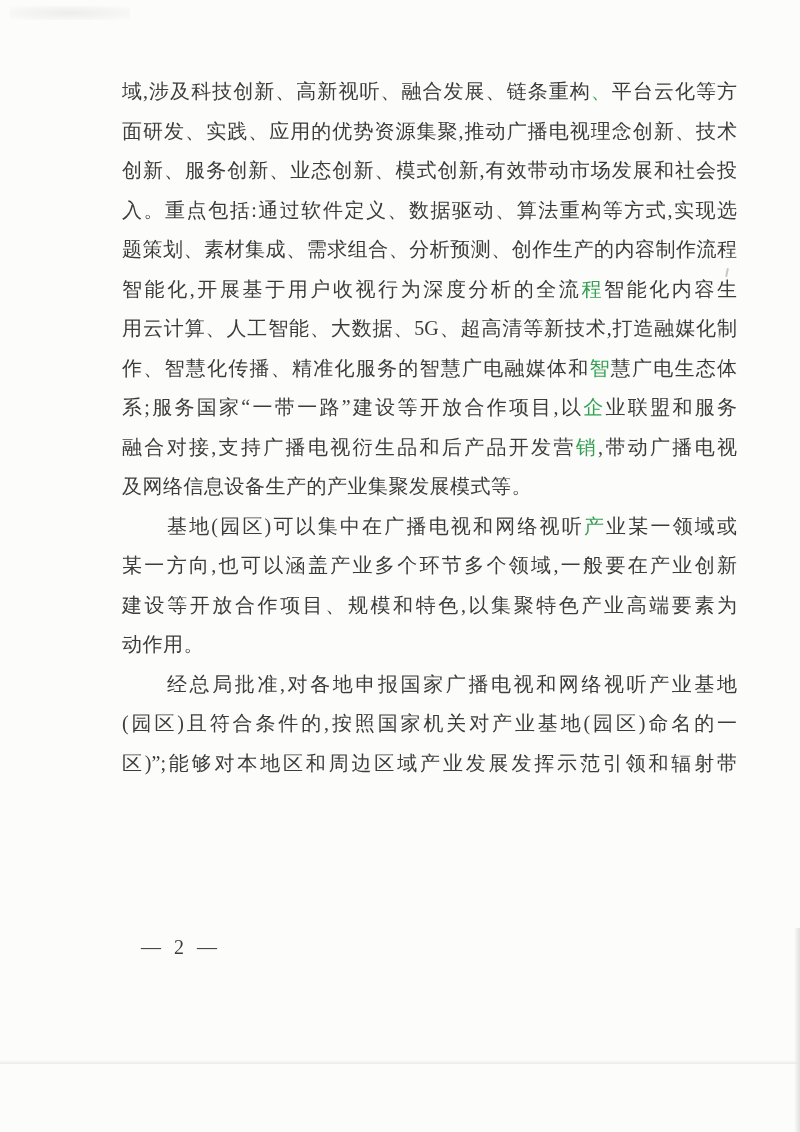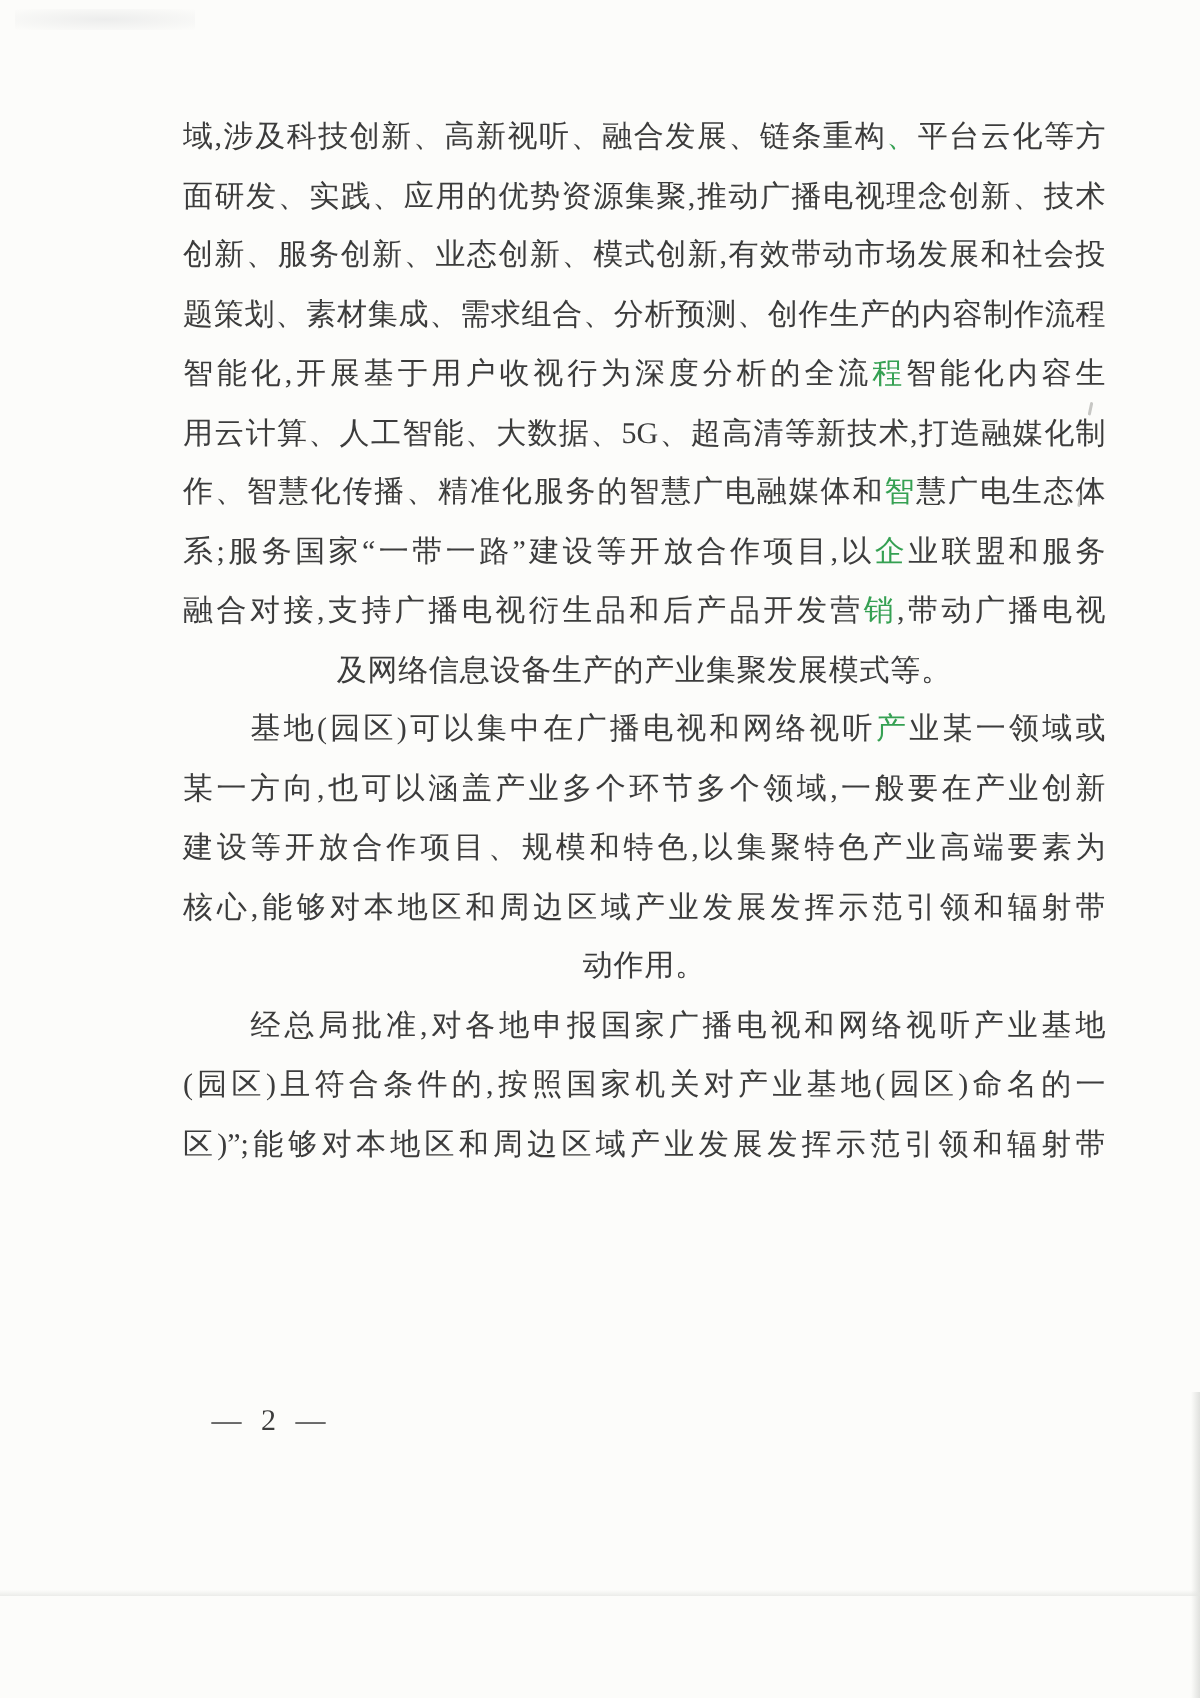--- a/index.html
+++ b/index.html
@@ -27,21 +27,21 @@
   }
   .paragraph {
     margin: 0;
     padding: 0;
   }
   .line {
     line-height: 39.5px;
     font-size: 20px;
     letter-spacing: 0.5px;
     white-space: nowrap;
-    text-align: center;
+    text-align: left;
   }
   .line.justify {
     white-space: normal;
     text-align: justify;
     text-align-last: justify;
     text-justify: inter-character;
     letter-spacing: 0;
   }
   .line.indent {
     padding-left: 45px;
@@ -95,33 +95,33 @@
 </head>
 <body style="background: rgb(252, 252, 250); color: rgb(60, 60, 60);">
 
 <div class="page">
   <div class="smudge-top-left"></div>
   <div class="text-body">
       <div class="paragraph">
         <div class="line justify"><span>域,涉及科技创新、高新视听、融合发展、链条重构</span><span style="color: rgb(53, 160, 82);">、</span><span>平台云化等方</span></div>
         <div class="line justify"><span>面研发、实践、应用的优势资源集聚,推动广播电视理念创新、技术</span></div>
         <div class="line justify"><span>创新、服务创新、业态创新、模式创新,有效带动市场发展和社会投</span></div>
+        <div class="line justify"><span>入。重点包括:通过软件定义、数据驱动、算法重构等方式,实现选</span></div>
         <div class="line justify"><span>题策划、素材集成、需求组合、分析预测、创作生产的内容制作流程</span></div>
         <div class="line justify"><span>智能化,开展基于用户收视行为深度分析的全流</span><span style="color: rgb(53, 160, 82);">程</span><span>智能化内容生</span></div>
         <div class="line justify"><span>用云计算、人工智能、大数据、5G、超高清等新技术,打造融媒化制</span></div>
         <div class="line justify"><span>作、智慧化传播、精准化服务的智慧广电融媒体和</span><span style="color: rgb(53, 160, 82);">智</span><span>慧广电生态体</span></div>
         <div class="line justify"><span>系;服务国家“一带一路”建设等开放合作项目,以</span><span style="color: rgb(53, 160, 82);">企</span><span>业联盟和服务</span></div>
         <div class="line justify"><span>融合对接,支持广播电视衍生品和后产品开发营</span><span style="color: rgb(53, 160, 82);">销</span><span>,带动广播电视</span></div>
         <div class="line"><span>及网络信息设备生产的产业集聚发展模式等。</span></div>
       </div>
       <div class="paragraph">
         <div class="line justify indent"><span>基地(园区)可以集中在广播电视和网络视听</span><span style="color: rgb(53, 160, 82);">产</span><span>业某一领域或</span></div>
         <div class="line justify"><span>某一方向,也可以涵盖产业多个环节多个领域,一般要在产业创新</span></div>
         <div class="line justify"><span>建设等开放合作项目、规模和特色,以集聚特色产业高端要素为</span></div>
-        <div class="line justify"><span>核心,能够对本地区和周边区域产业发展发挥示范引领和辐射带</span></div>
         <div class="line"><span>动作用。</span></div>
       </div>
       <div class="paragraph">
         <div class="line justify indent"><span>经总局批准,对各地申报国家广播电视和网络视听产业基地</span></div>
         <div class="line justify"><span>(园区)且符合条件的,按照国家机关对产业基地(园区)命名的一</span></div>
         <div class="line justify"><span>区)”;能够对本地区和周边区域产业发展发挥示范引领和辐射带</span></div>
       </div>
     </div>
   <div class="page-number" style="color: rgb(60, 60, 60);">— 2 —</div>
   <div class="speck speck-1"></div>

